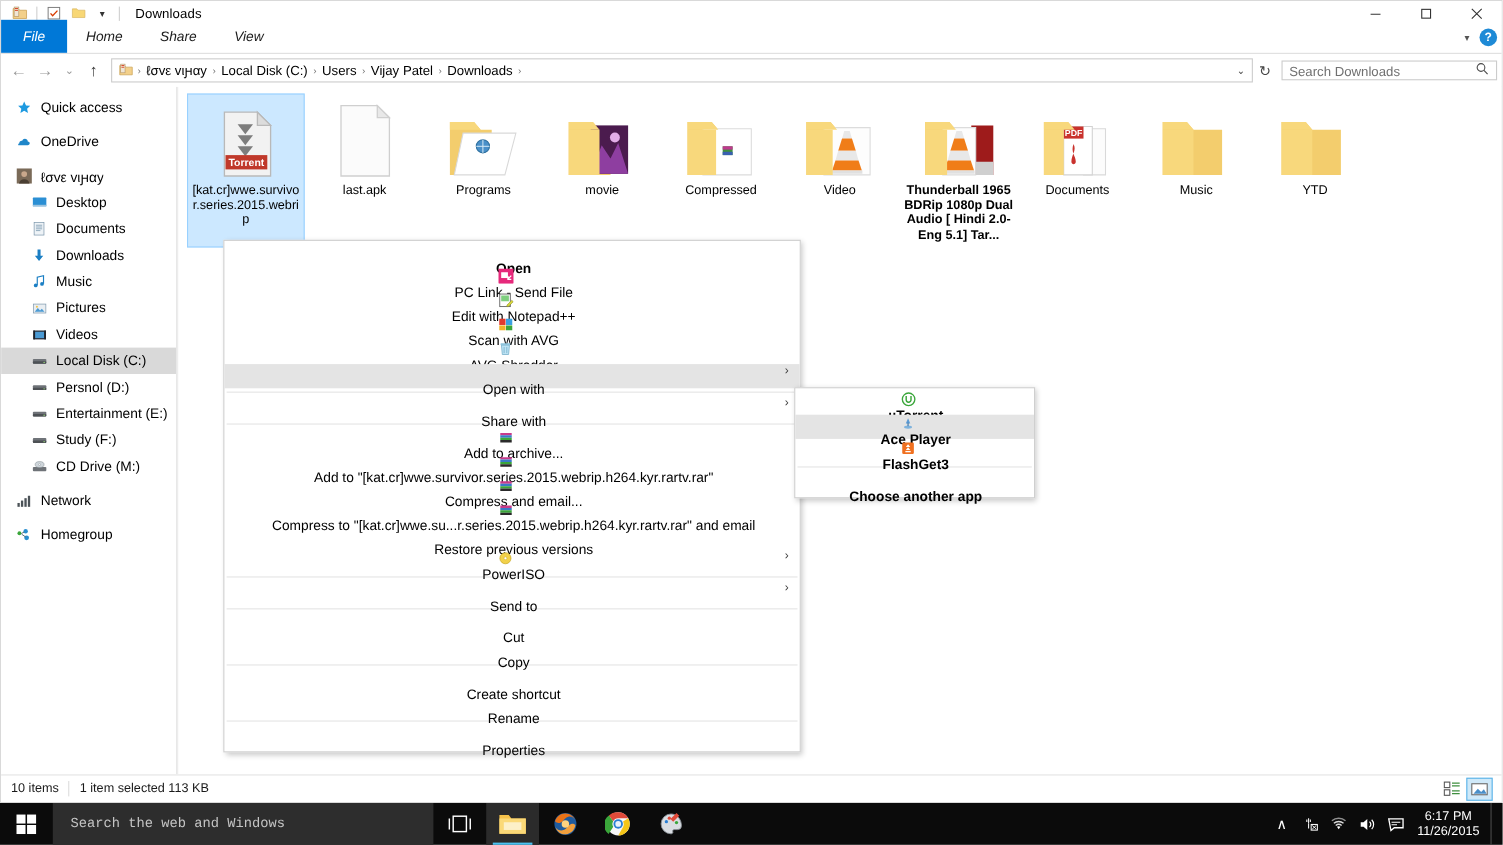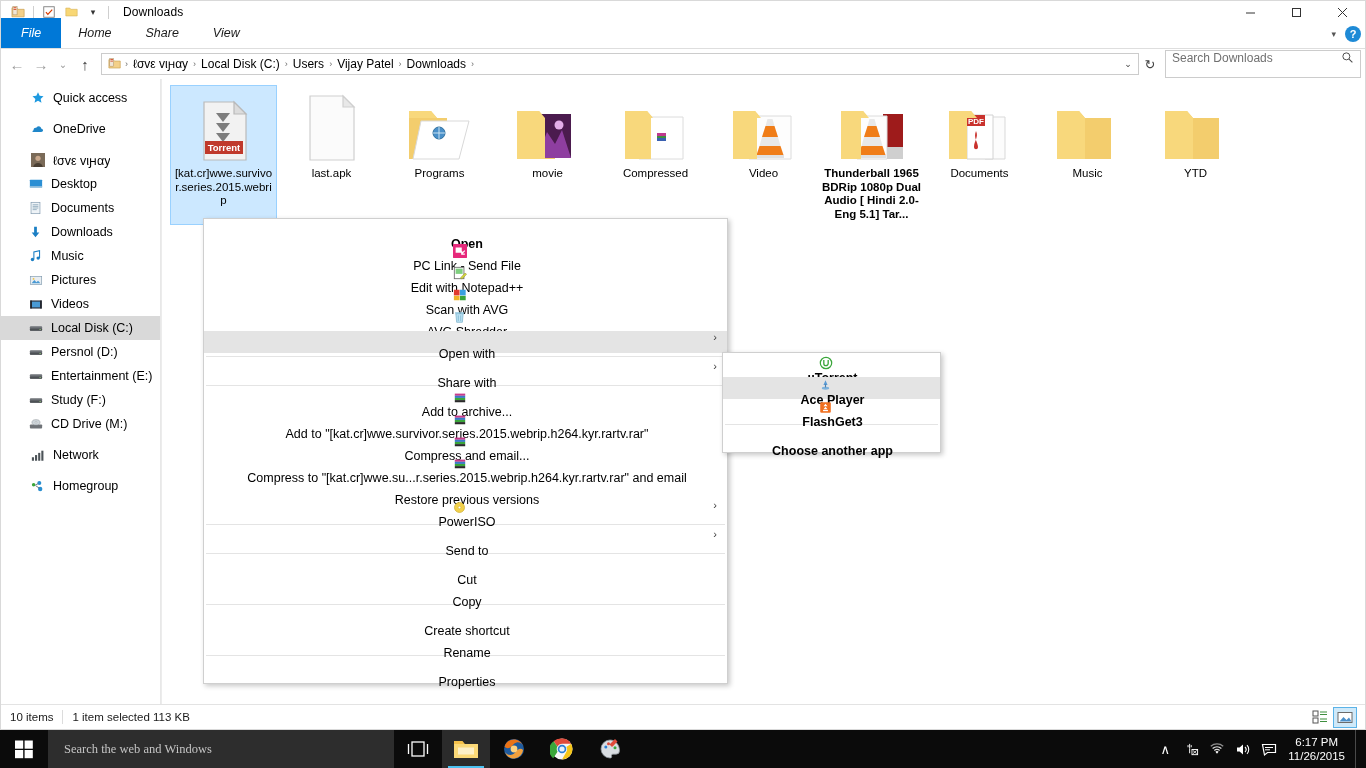--- a/index.html
+++ b/index.html
@@ -79,41 +79,41 @@
   }
   .crumb-ico { width: 18px; display: flex; align-items: center; justify-content: center; }
   .crumb {
     font-size: 12px; color: #000; padding: 0 4px; white-space: nowrap; line-height: 20px;
   }
   .crumb-sep { color: #6d6d6d; font-size: 9px; padding: 0 1px; }
   .crumbbox .spacer { flex: 1; }
   .crumb-dd { width: 16px; text-align: center; font-size: 9px; color: #444; }
   .refresh { width: 22px; text-align: center; font-size: 13px; color: #444; }
   .searchbox {
-    width: 196px; height: 28px; border: 1px solid #cccccc; background: #fff;
-    display: flex; align-items: flex-start; margin-left: 4px; padding: 0 6px;
+    width: 196px; height: 18px; border: 1px solid #cccccc; background: #fff;
+    display: flex; align-items: flex-end; margin-left: 4px; padding: 0 6px;
   }
   .searchbox input {
     flex: 1; border: none; outline: none; font-size: 12px; color: #555;
     font-family: "Liberation Sans", sans-serif; background: transparent;
   }
   .searchbox input::placeholder { color: #707070; }
   .s-ico { color: #444; font-size: 12px; }
 
   
   .body-split { flex: 1; display: flex; min-height: 0; position: relative; }
 
   
   .sidebar {
     width: 160px; background: #ffffff; border-right: 1px solid #e8e8e8;
     padding-top: 7px; overflow: hidden; flex: none;
   }
   .nav-item {
     height: 24px; display: flex; align-items: center; gap: 7px;
-    padding-left: 28px; font-size: 12.5px; color: #000;
+    padding-left: 12px; font-size: 12.5px; color: #000;
   }
   .nav-item.indent { padding-left: 26px; }
   .nav-item.selected { background: #d9d9d9; }
   .nav-gap { height: 7px; }
   .ni-ico { width: 17px; height: 16px; display: flex; align-items: center; justify-content: center; flex: none; }
   .ni-label { white-space: nowrap; overflow: hidden; }
 
   
   .content {
     flex: 1; background: #ffffff; position: relative; overflow: hidden;
@@ -177,21 +177,21 @@
   }
   .startbtn {
     width: 48px; height: 38px; display: flex; align-items: center; justify-content: center;
   }
   .tb-search {
     width: 346px; height: 38px; background: #2d2d2d; display: flex; align-items: center;
     padding-left: 16px;
   }
   .tb-search input {
     border: none; background: transparent; outline: none; width: 100%;
-    color: #cfcfcf; font-size: 12.5px; font-family: Liberation Serif, serif;
+    color: #cfcfcf; font-size: 12.5px; font-family: Liberation Mono, monospace;
   }
   .tb-search input::placeholder { color: #c4c4c4; }
   .tb-btn {
     width: 48px; height: 38px; display: flex; align-items: center; justify-content: center;
     position: relative;
   }
   .tb-btn.active { background: #2b2b2b; }
   .tb-underline {
     position: absolute; bottom: 0; left: 6px; right: 6px; height: 2.5px; background: #4cc2f1;
   }

